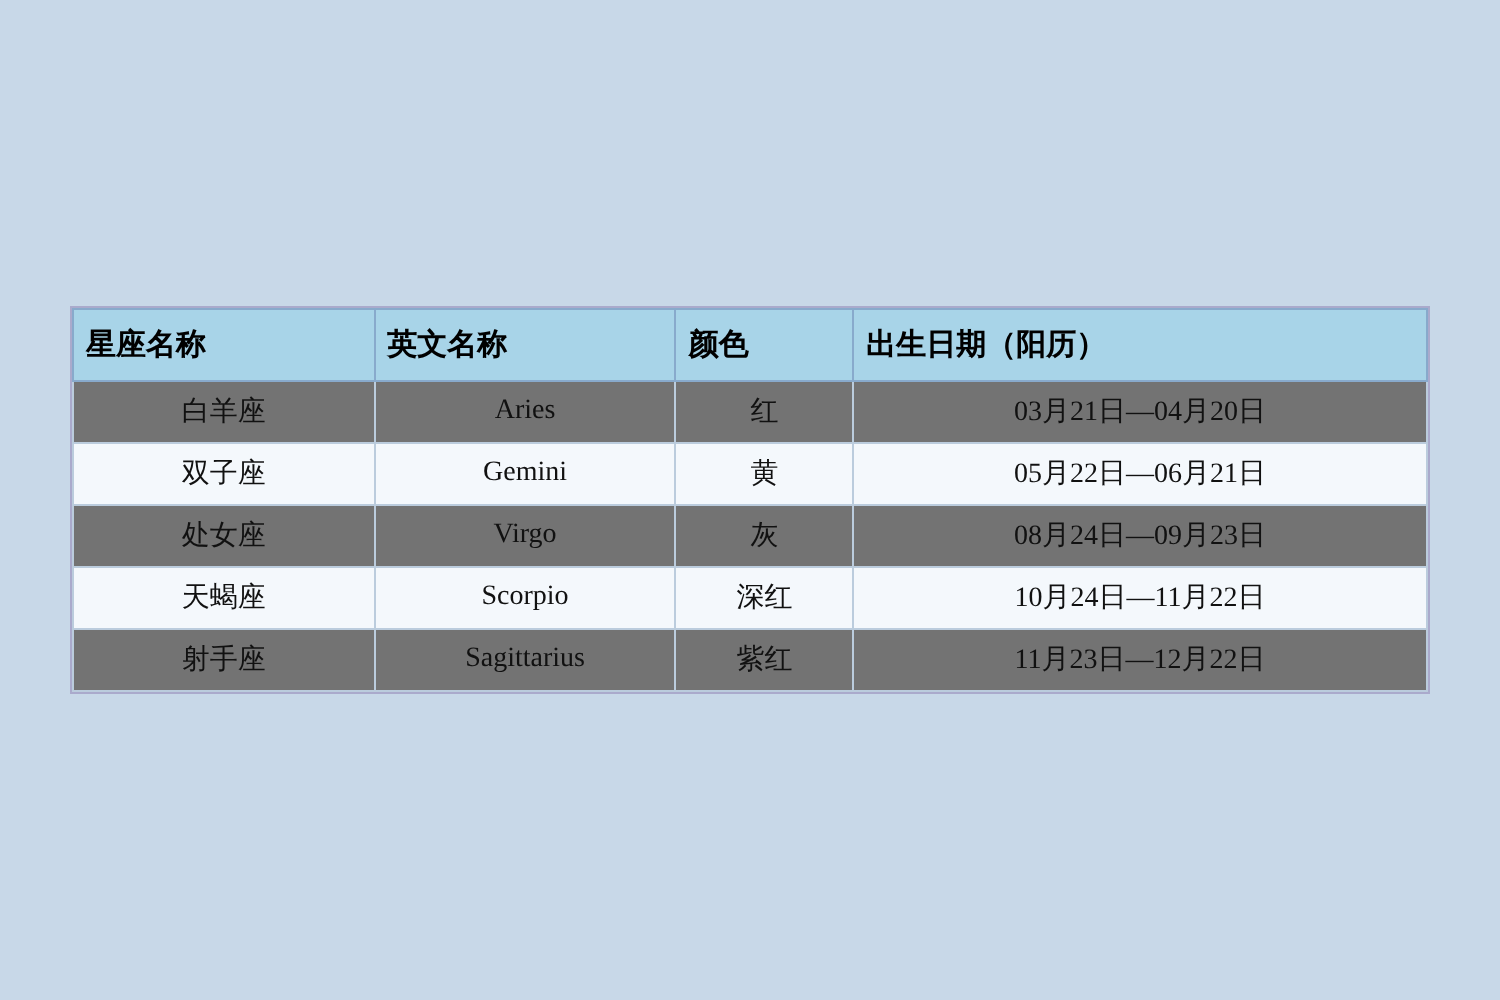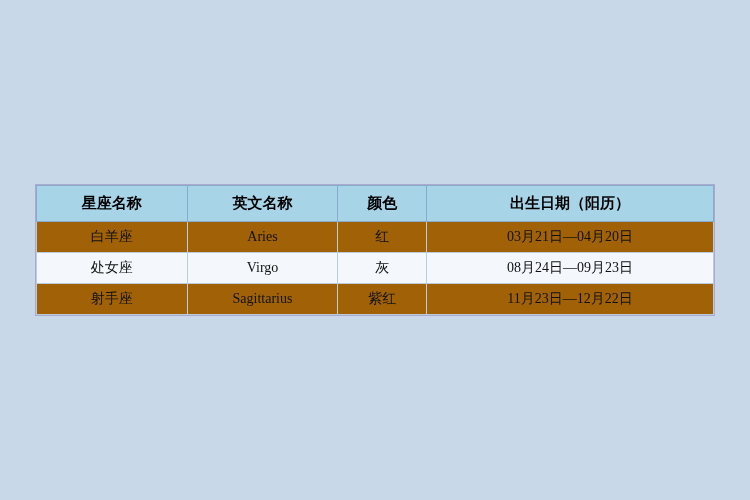--- a/index.html
+++ b/index.html
@@ -18,32 +18,32 @@
       width: 680px;
     }
     table {
       width: 100%;
       border-collapse: collapse;
     }
     thead tr th {
       background: #a8d4e8;
       color: #000;
       font-weight: bold;
-      text-align: center;
+      text-align: left;
       padding: 8px 6px;
       border: 1px solid #88aacc;
       font-size: 15px;
     }
     tbody tr td {
       text-align: center;
       padding: 6px 6px;
       border: 1px solid #bcd;
       font-size: 14px;
       color: #111;
-      background: #a16207;
+      background: #737373;
     }
     tbody tr:nth-child(even) td {
       background: #f4f8fc;
     }
   </style>
 </head>
 <body>
 
 <div class="table-container">
   <table>
@@ -58,24 +58,36 @@
     </thead>
     <tbody>
 
     <tr>
           <td>白羊座</td>
           <td>Aries</td>
           <td>红</td>
           <td>03月21日—04月20日</td>
         </tr>
         <tr>
+          <td>双子座</td>
+          <td>Gemini</td>
+          <td>黄</td>
+          <td>05月22日—06月21日</td>
+        </tr>
+        <tr>
           <td>处女座</td>
           <td>Virgo</td>
           <td>灰</td>
           <td>08月24日—09月23日</td>
+        </tr>
+        <tr>
+          <td>天蝎座</td>
+          <td>Scorpio</td>
+          <td>深红</td>
+          <td>10月24日—11月22日</td>
         </tr>
         <tr>
           <td>射手座</td>
           <td>Sagittarius</td>
           <td>紫红</td>
           <td>11月23日—12月22日</td>
         </tr>
       </tbody>
   </table>
 </div>

